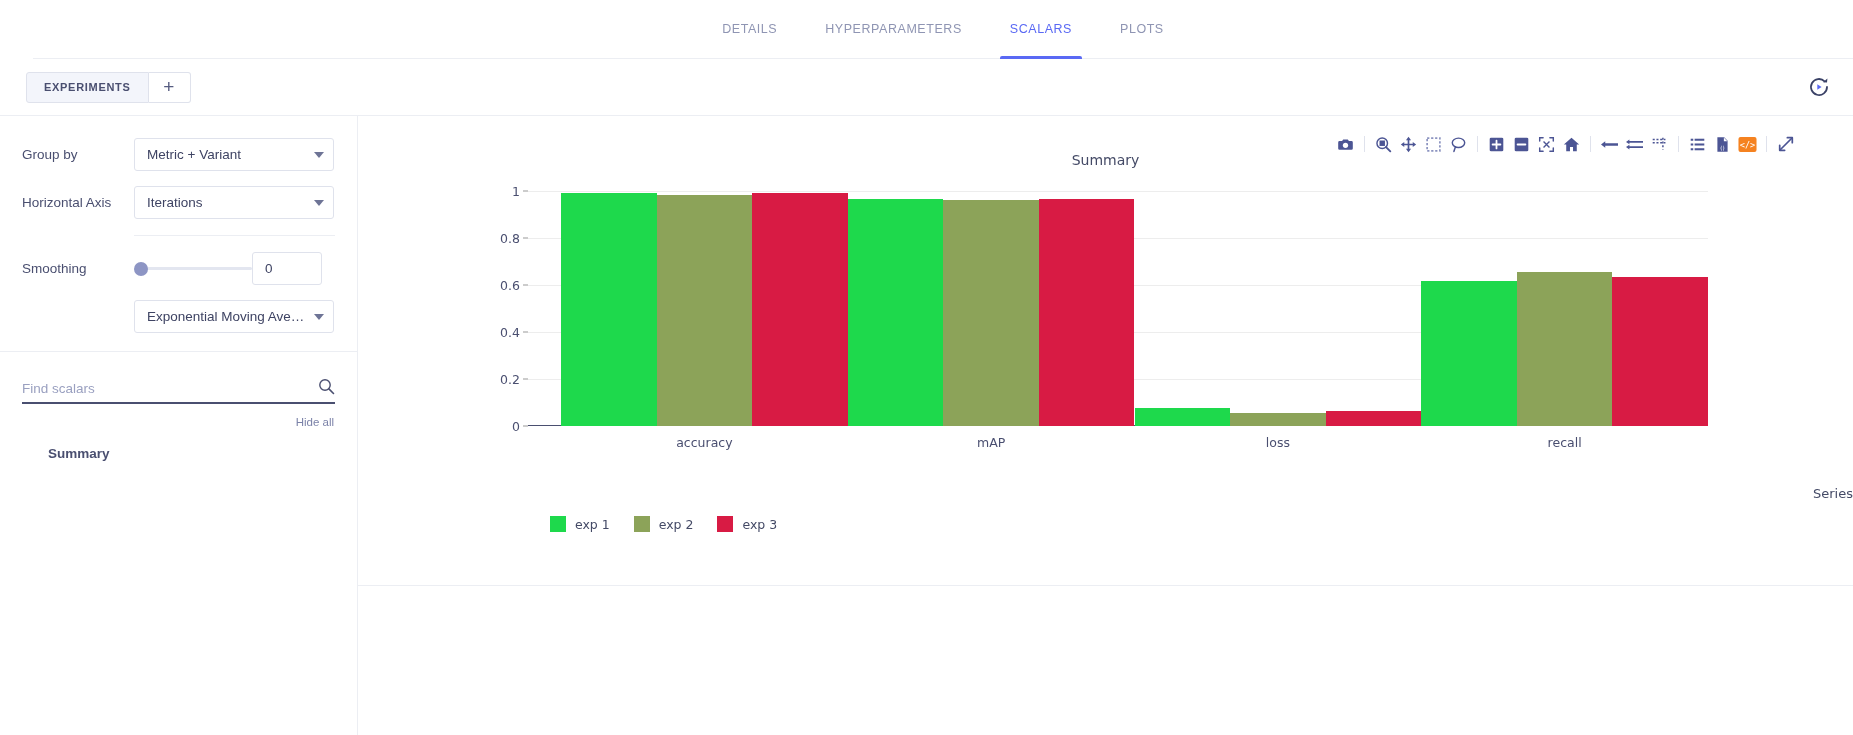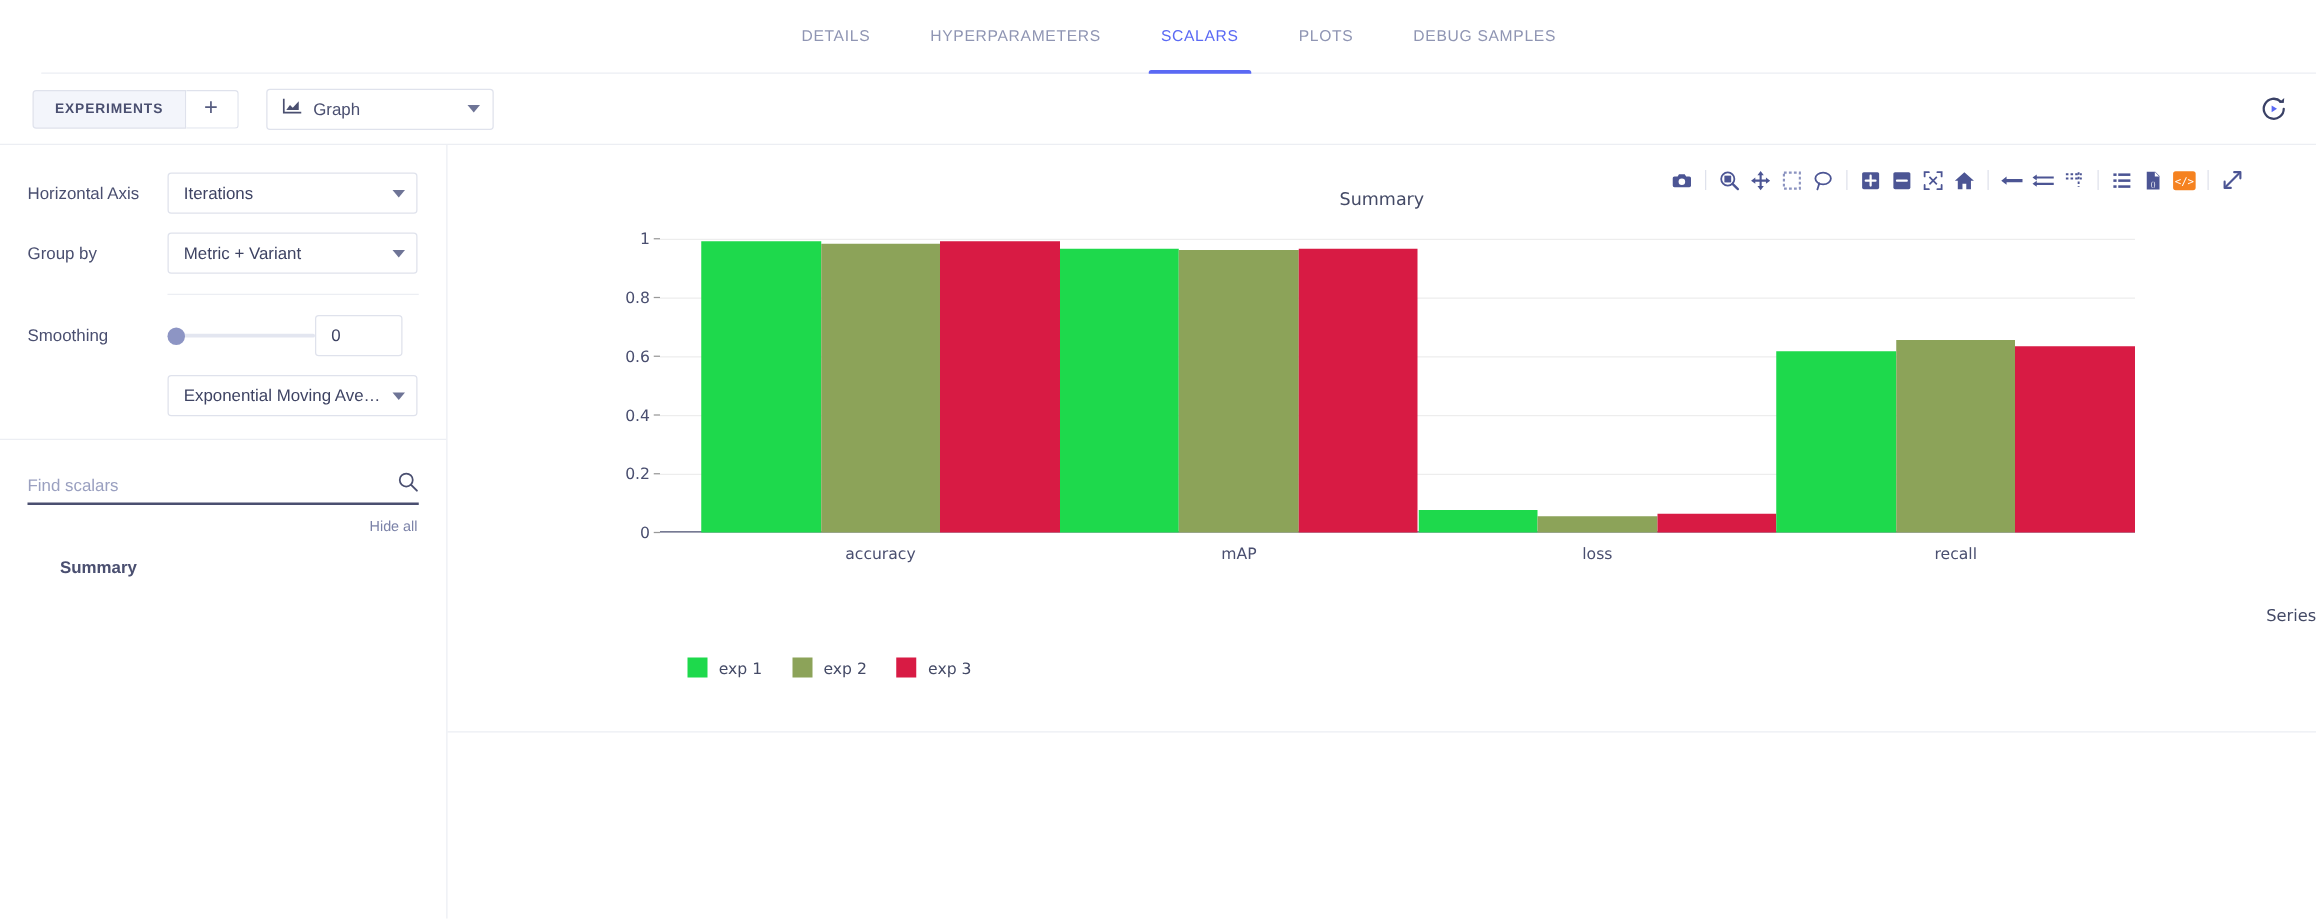--- a/index.html
+++ b/index.html
@@ -207,80 +207,69 @@
     font-size: 12.5px; color: #4a4f70;
     font-family: "DejaVu Sans", sans-serif;
   }
   .xaxis-title {
     position: absolute; top: 370px; left: 0; right: 0;
     text-align: right; font-size: 13px; color: #444a66;
     font-family: "DejaVu Sans", sans-serif;
   }
   .legend {
     position: absolute; top: 400px; left: 192px;
-    display: flex; align-items: center; gap: 0px; margin-top: 10px;
+    display: flex; align-items: center; gap: 0px;
   }
   .legend-item { display: flex; align-items: center; margin-right: 24px; }
   .legend-swatch { width: 16px; height: 16px; margin-right: 9px; }
   .legend-label { font-size: 12.5px; color: #444a66; font-family: "DejaVu Sans", sans-serif; }
 </style>
 </head>
 <body>
 
 <div class="tabbar">
   <div class="tab">DETAILS</div>
   <div class="tab">HYPERPARAMETERS</div>
   <div class="tab active">SCALARS</div>
   <div class="tab">PLOTS</div>
-  <div class="tab">DEBUG SAMPLES</div>
 </div>
 
 <div class="toolrow">
   <div class="segbtns">
     <div class="segbtn">EXPERIMENTS</div>
     <div class="segbtn segbtn-plus">+</div>
   </div>
 
-  <div class="graph-select">
-    <span>
-      <svg width="16" height="14" viewBox="0 0 16 14">
-        <path d="M1 1 v11 h14" stroke="#4a4f70" stroke-width="1.4" fill="none"></path>
-        <path d="M3 10 l3-4 2.2 2.2 L13 3 v7 z" fill="#4a4f70"></path>
-      </svg>
-    </span>
-    <span class="lbl">Graph</span>
-    <span class="caret"></span>
-  </div>
 
   <span class="refresh-icon">
     <svg width="24" height="24" viewBox="0 0 24 24">
       <path d="M20 12a8 8 0 1 1-2.4-5.7" stroke="#3a4166" stroke-width="1.8" fill="none" stroke-linecap="round"></path>
       <path d="M20.4 3.4 L20 7.4 L16 7.2 Z" fill="#3a4166"></path>
       <path d="M10.3 9.3 L14.6 12 L10.3 14.7 Z" fill="#5a69f4"></path>
     </svg>
   </span>
 </div>
 
 <div class="body">
 
   <div class="leftpanel">
 
     <div class="ctlblock">
       <div class="ctlrow">
+        <div class="ctllabel">Group by</div>
+        <div class="sel">
+          <span class="seltxt">Metric + Variant</span>
+          <span class="caret"></span>
+        </div>
+      </div>
+
+      <div class="ctlrow">
         <div class="ctllabel">Horizontal Axis</div>
         <div class="sel">
           <span class="seltxt">Iterations</span>
-          <span class="caret"></span>
-        </div>
-      </div>
-
-      <div class="ctlrow">
-        <div class="ctllabel">Group by</div>
-        <div class="sel">
-          <span class="seltxt">Metric + Variant</span>
           <span class="caret"></span>
         </div>
       </div>
 
       <div class="divider-thin"></div>
 
       <div class="ctlrow">
         <div class="ctllabel">Smoothing</div>
         <div class="slider-wrap">
           <div class="slider-track"></div>

